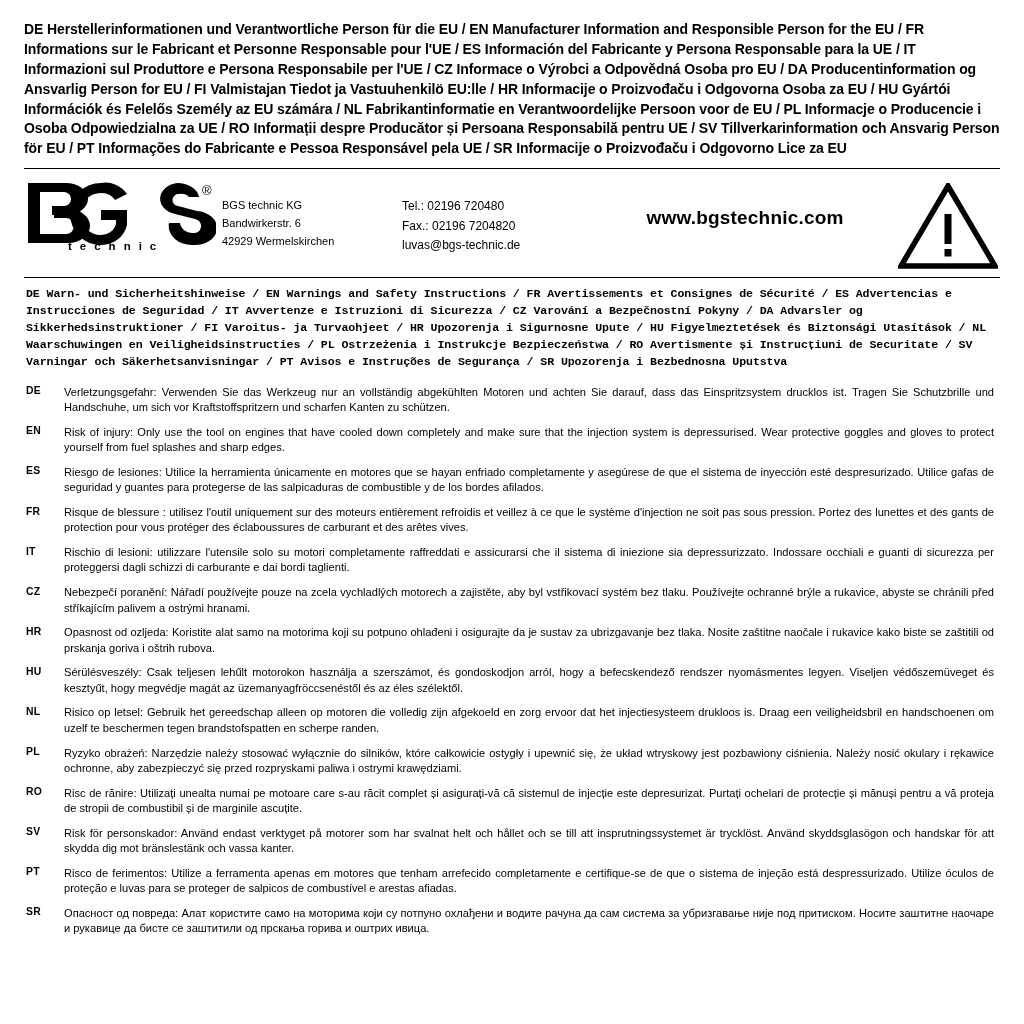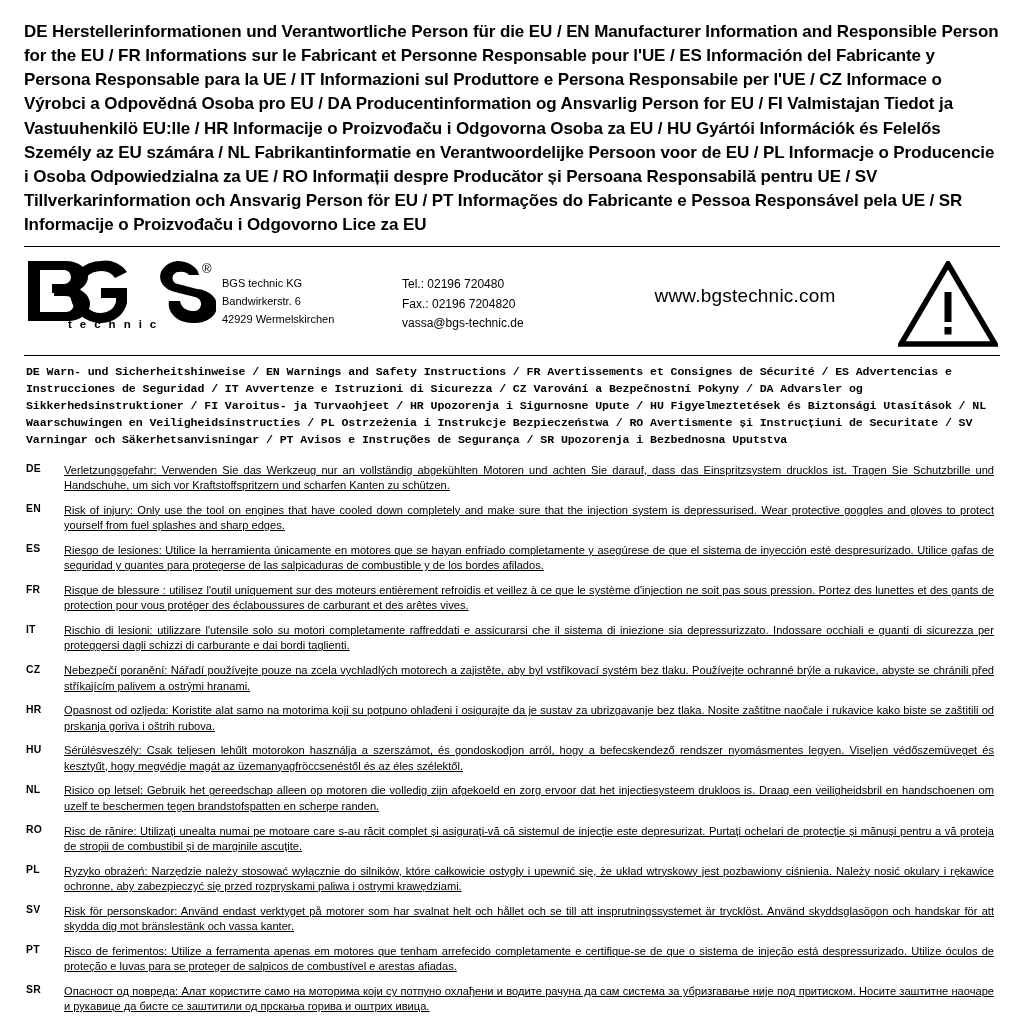--- a/index.html
+++ b/index.html
@@ -16,21 +16,21 @@
   }
   .page {
     position: relative;
     width: 1024px;
     height: 1024px;
     box-sizing: border-box;
     padding: 20px 24px 0 24px;
   }
   
   .top-heading {
-    font-size: 17px;
+    font-size: 14px;
     font-weight: bold;
     line-height: 1.42;
     text-align: left;
     letter-spacing: -0.1px;
   }
   
   .rule {
     border: 0;
     border-top: 1.6px solid #000;
     margin: 9px 0 0 0;
@@ -56,21 +56,21 @@
   .contact {
     flex: 0 0 200px;
     font-size: 12px;
     line-height: 1.62;
     padding-top: 18px;
   }
   .web {
     flex: 1 1 auto;
     text-align: center;
     font-size: 19px;
-    font-weight: normal;
+    font-weight: bold;
     padding-top: 28px;
     letter-spacing: 0.2px;
   }
   .warn-tri {
     flex: 0 0 110px;
     display: flex;
     justify-content: flex-end;
     padding-top: 4px;
   }
   
@@ -98,21 +98,20 @@
     font-weight: bold;
     padding-top: 0.5px;
     letter-spacing: 0.2px;
   }
   .text {
     flex: 1 1 auto;
     font-size: 11.1px;
     line-height: 1.38;
     text-align: justify;
     padding-right: 4px;
-    text-decoration: underline;
   }
 </style>
 </head>
 <body>
 
 <div class="page">
 
   <div class="top-heading">DE Herstellerinformationen und Verantwortliche Person für die EU  /  EN Manufacturer Information and Responsible Person for the EU  /  FR Informations sur le Fabricant et Personne Responsable pour l'UE  /  ES Información del Fabricante y Persona Responsable para la UE  /  IT Informazioni sul Produttore e Persona Responsabile per l'UE  /  CZ Informace o Výrobci a Odpovědná Osoba pro EU  /  DA Producentinformation og Ansvarlig Person for EU  /  FI Valmistajan Tiedot ja Vastuuhenkilö EU:lle  /  HR Informacije o Proizvođaču i Odgovorna Osoba za EU  /  HU Gyártói Információk és Felelős Személy az EU számára  /  NL Fabrikantinformatie en Verantwoordelijke Persoon voor de EU  /  PL Informacje o Producencie i Osoba Odpowiedzialna za UE  /  RO Informații despre Producător și Persoana Responsabilă pentru UE  /  SV Tillverkarinformation och Ansvarig Person för EU  /  PT Informações do Fabricante e Pessoa Responsável pela UE  /  SR Informacije o Proizvođaču i Odgovorno Lice za EU</div>
 
   <hr class="rule">
@@ -134,21 +133,21 @@
 
     <div class="addr">
       <div>BGS technic KG</div>
       <div>Bandwirkerstr. 6</div>
       <div>42929 Wermelskirchen</div>
     </div>
 
     <div class="contact">
       <div>Tel.: 02196 720480</div>
       <div>Fax.: 02196 7204820</div>
-      <div>vassa@bgs-technic.de</div>
+      <div>luvas@bgs-technic.de</div>
     </div>
 
     <div class="web">www.bgstechnic.com</div>
 
     <div class="warn-tri">
       <svg width="100" height="86" viewBox="0 0 100 86">
         <path d="M50 3 L97 83 L3 83 Z" fill="none" stroke="#000" stroke-width="5.5" stroke-linejoin="miter"></path>
         <rect x="46.5" y="31" width="7" height="30" fill="#000"></rect>
         <rect x="46.5" y="66" width="7" height="7.5" fill="#000"></rect>
       </svg>
@@ -192,28 +191,28 @@
     </div>
     <div class="row">
       <div class="code">HU</div>
       <div class="text">Sérülésveszély: Csak teljesen lehűlt motorokon használja a szerszámot, és gondoskodjon arról, hogy a befecskendező rendszer nyomásmentes legyen. Viseljen védőszemüveget és kesztyűt, hogy megvédje magát az üzemanyagfröccsenéstől és az éles szélektől.</div>
     </div>
     <div class="row">
       <div class="code">NL</div>
       <div class="text">Risico op letsel: Gebruik het gereedschap alleen op motoren die volledig zijn afgekoeld en zorg ervoor dat het injectiesysteem drukloos is. Draag een veiligheidsbril en handschoenen om uzelf te beschermen tegen brandstofspatten en scherpe randen.</div>
     </div>
     <div class="row">
+      <div class="code">PL</div>
+      <div class="text">Ryzyko obrażeń: Narzędzie należy stosować wyłącznie do silników, które całkowicie ostygły i upewnić się, że układ wtryskowy jest pozbawiony ciśnienia. Należy nosić okulary i rękawice ochronne, aby zabezpieczyć się przed rozpryskami paliwa i ostrymi krawędziami.</div>
+    </div>
+    <div class="row">
       <div class="code">RO</div>
       <div class="text">Risc de rănire: Utilizați unealta numai pe motoare care s-au răcit complet și asigurați-vă că sistemul de injecție este depresurizat. Purtați ochelari de protecție și mănuși pentru a vă proteja de stropii de combustibil și de marginile ascuțite.</div>
     </div>
     <div class="row">
-      <div class="code">PL</div>
-      <div class="text">Ryzyko obrażeń: Narzędzie należy stosować wyłącznie do silników, które całkowicie ostygły i upewnić się, że układ wtryskowy jest pozbawiony ciśnienia. Należy nosić okulary i rękawice ochronne, aby zabezpieczyć się przed rozpryskami paliwa i ostrymi krawędziami.</div>
-    </div>
-    <div class="row">
       <div class="code">SV</div>
       <div class="text">Risk för personskador: Använd endast verktyget på motorer som har svalnat helt och hållet och se till att insprutningssystemet är trycklöst. Använd skyddsglasögon och handskar för att skydda dig mot bränslestänk och vassa kanter.</div>
     </div>
     <div class="row">
       <div class="code">PT</div>
       <div class="text">Risco de ferimentos: Utilize a ferramenta apenas em motores que tenham arrefecido completamente e certifique-se de que o sistema de injeção está despressurizado. Utilize óculos de proteção e luvas para se proteger de salpicos de combustível e arestas afiadas.</div>
     </div>
     <div class="row">
       <div class="code">SR</div>
       <div class="text">Опасност од повреда: Алат користите само на моторима који су потпуно охлађени и водите рачуна да сам система за убризгавање није под притиском. Носите заштитне наочаре и рукавице да бисте се заштитили од прскања горива и оштрих ивица.</div>

